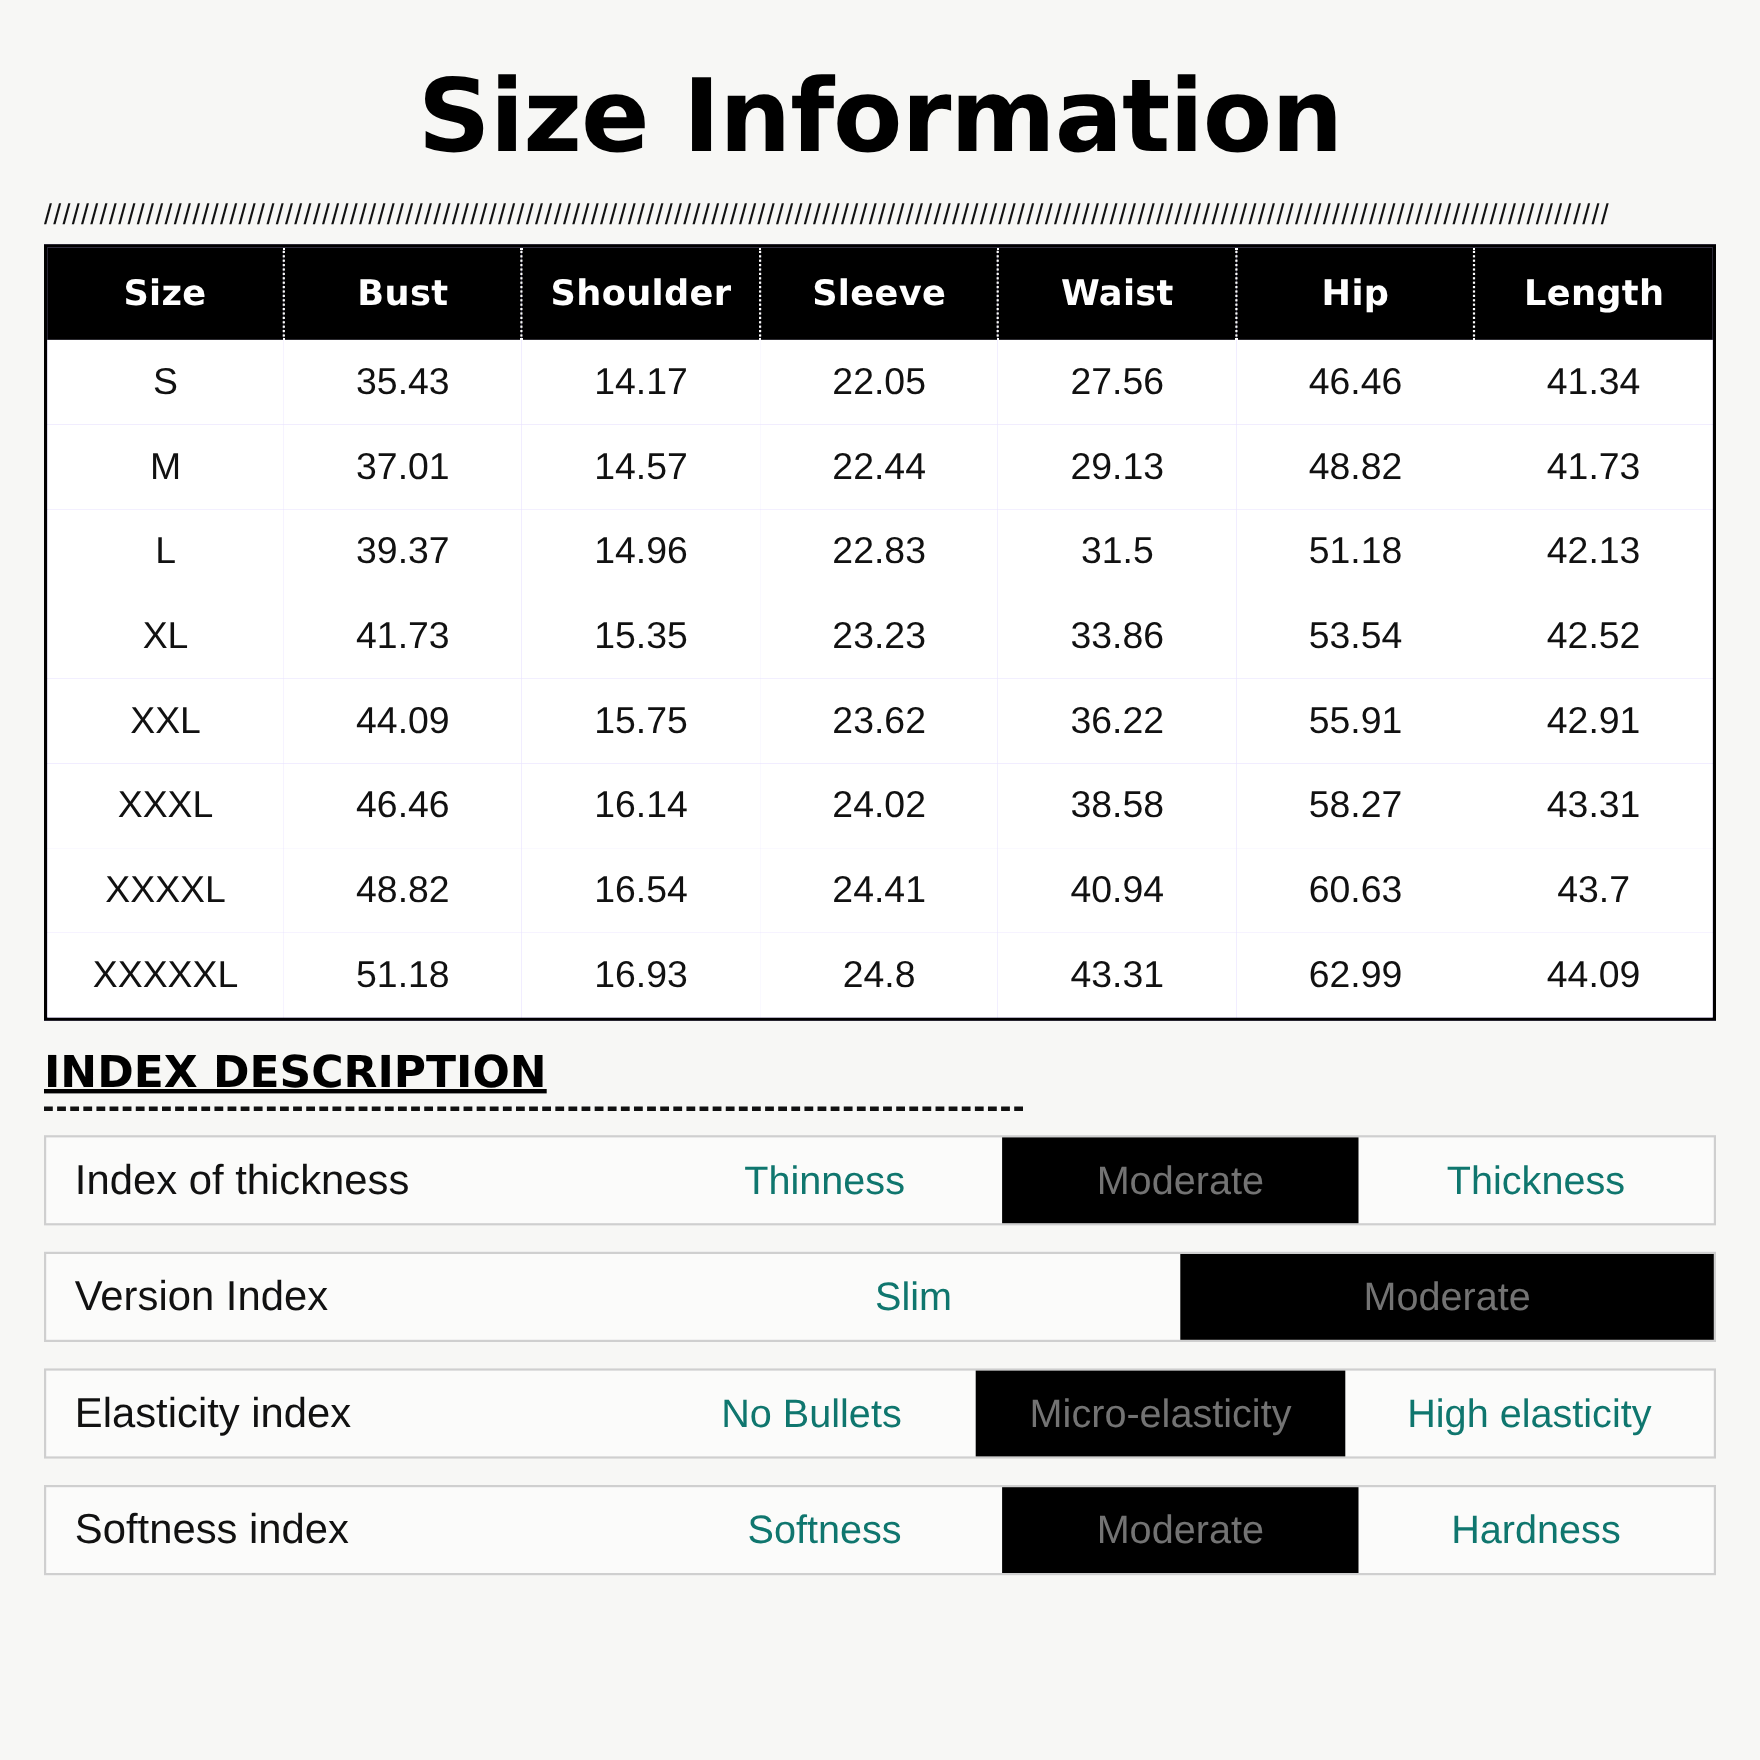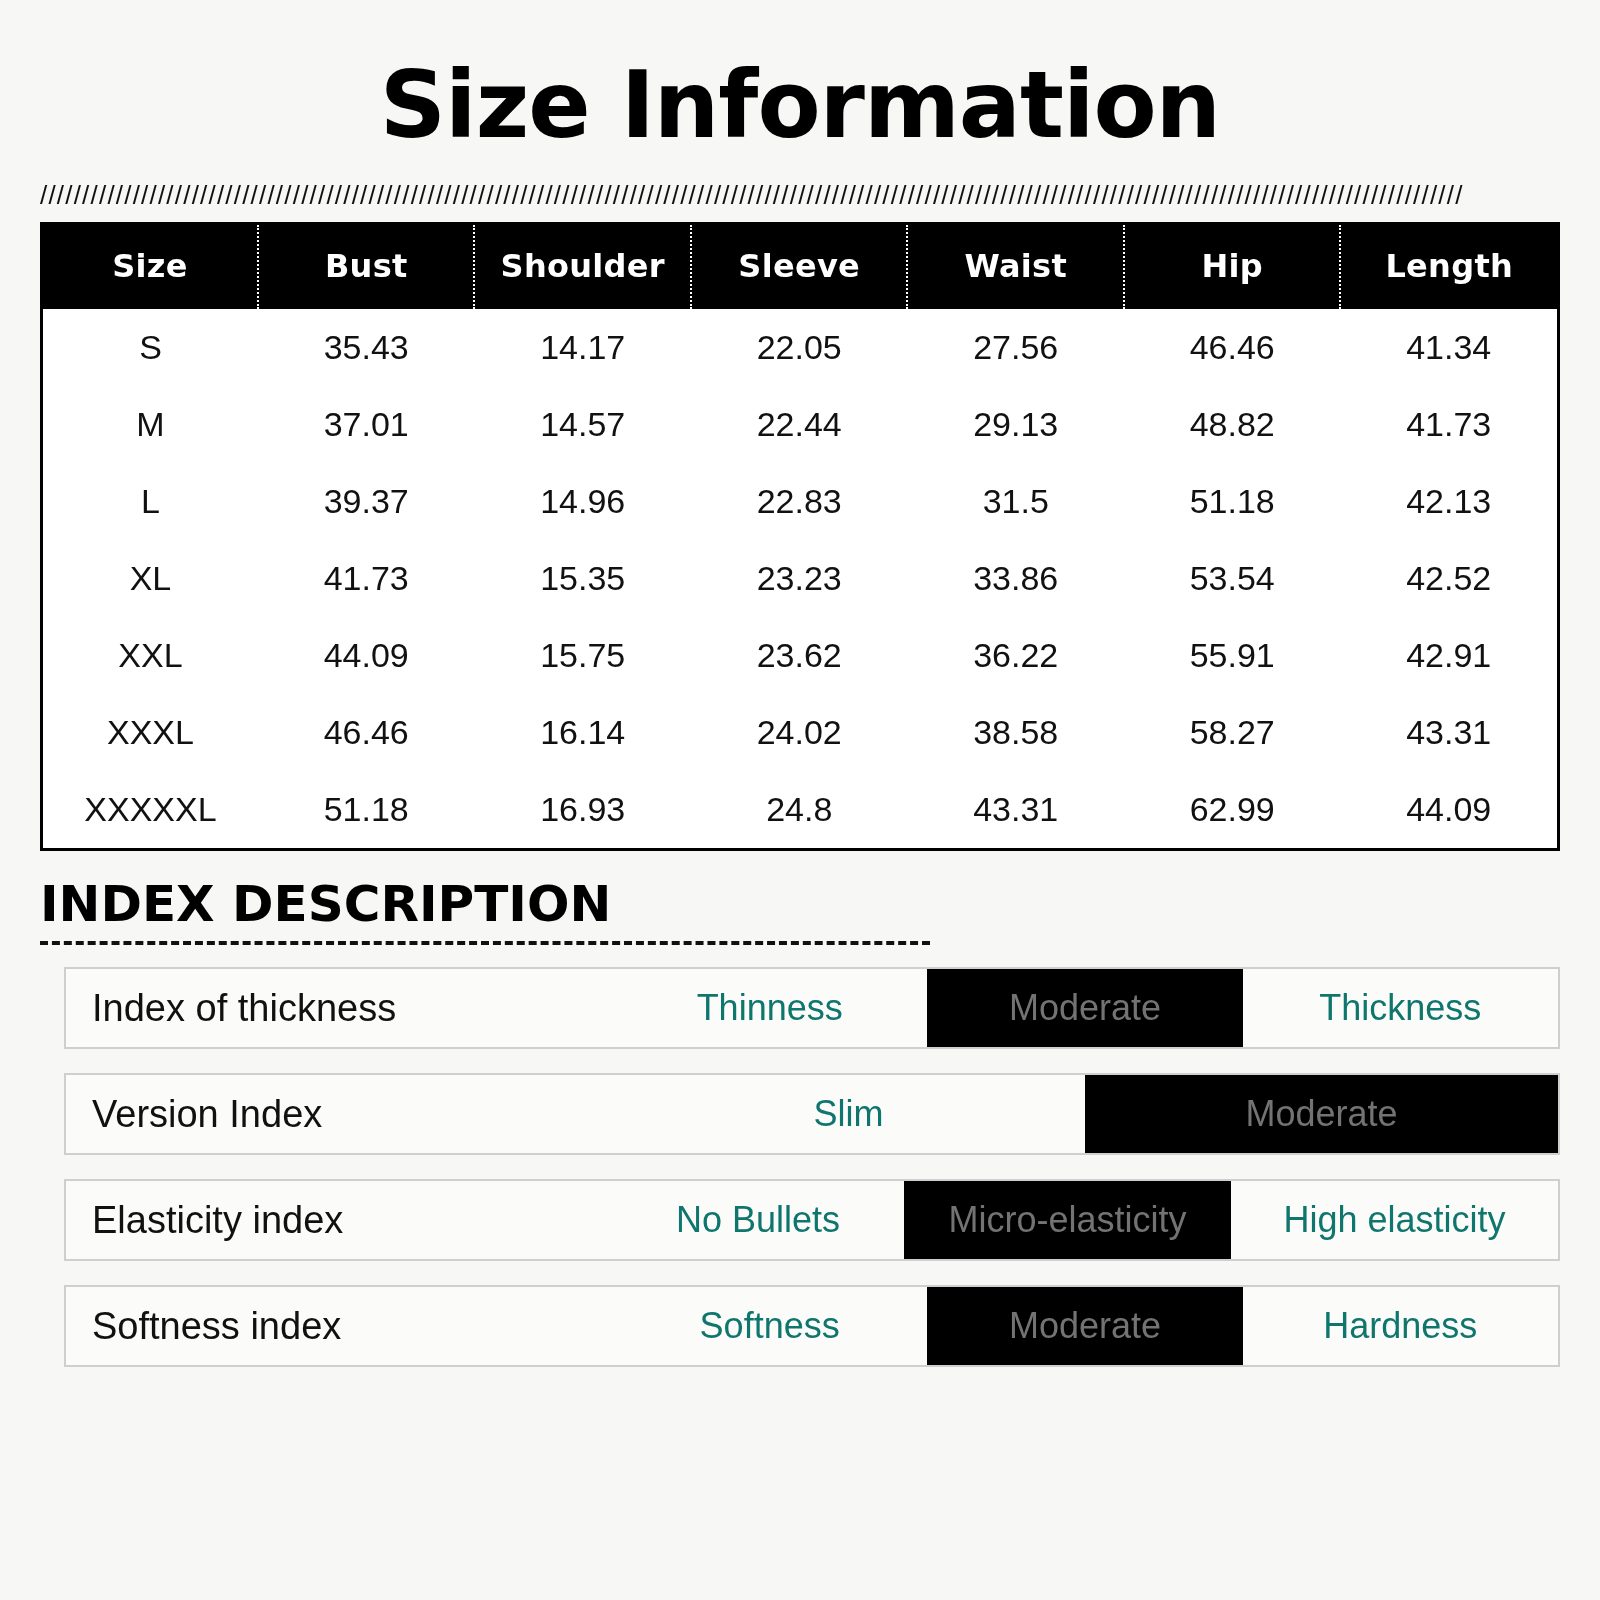--- a/index.html
+++ b/index.html
@@ -80,34 +80,34 @@
   table.size-table col.c1 { width: 14.3%; }
   table.size-table col.c2 { width: 14.3%; }
   table.size-table col.c3 { width: 14.3%; }
   table.size-table col.c4 { width: 14.3%; }
   table.size-table col.c5 { width: 14.3%; }
   table.size-table col.c6 { width: 14.3%; }
 
   
   .index-heading {
     margin-top: 24px;
-    font-size: 50px;
+    font-size: 40px;
     font-weight: bold;
     letter-spacing: 0px;
     font-family: "DejaVu Sans", sans-serif;
+    text-decoration: underline;
   }
   .dash-divider {
     margin-top: 8px;
     width: 890px;
     height: 0;
     border-top: 4px dashed #111;
   }
   .index-rows {
     margin-top: 22px;
-    margin-left: 24px;
   }
   .index-row {
     display: flex;
     align-items: stretch;
     border: 2px solid #cfcfcf;
     background: #fbfbfa;
     height: 78px;
     margin-bottom: 24px;
   }
   .idx-label {
@@ -215,20 +215,29 @@
           <tr>
             <td>XXXL</td>
             <td>46.46</td>
             <td>16.14</td>
             <td>24.02</td>
             <td>38.58</td>
             <td>58.27</td>
             <td>43.31</td>
           </tr>
           <tr>
+            <td>XXXXL</td>
+            <td>48.82</td>
+            <td>16.54</td>
+            <td>24.41</td>
+            <td>40.94</td>
+            <td>60.63</td>
+            <td>43.7</td>
+          </tr>
+          <tr>
             <td>XXXXXL</td>
             <td>51.18</td>
             <td>16.93</td>
             <td>24.8</td>
             <td>43.31</td>
             <td>62.99</td>
             <td>44.09</td>
           </tr>
         </tbody>
     </table>

